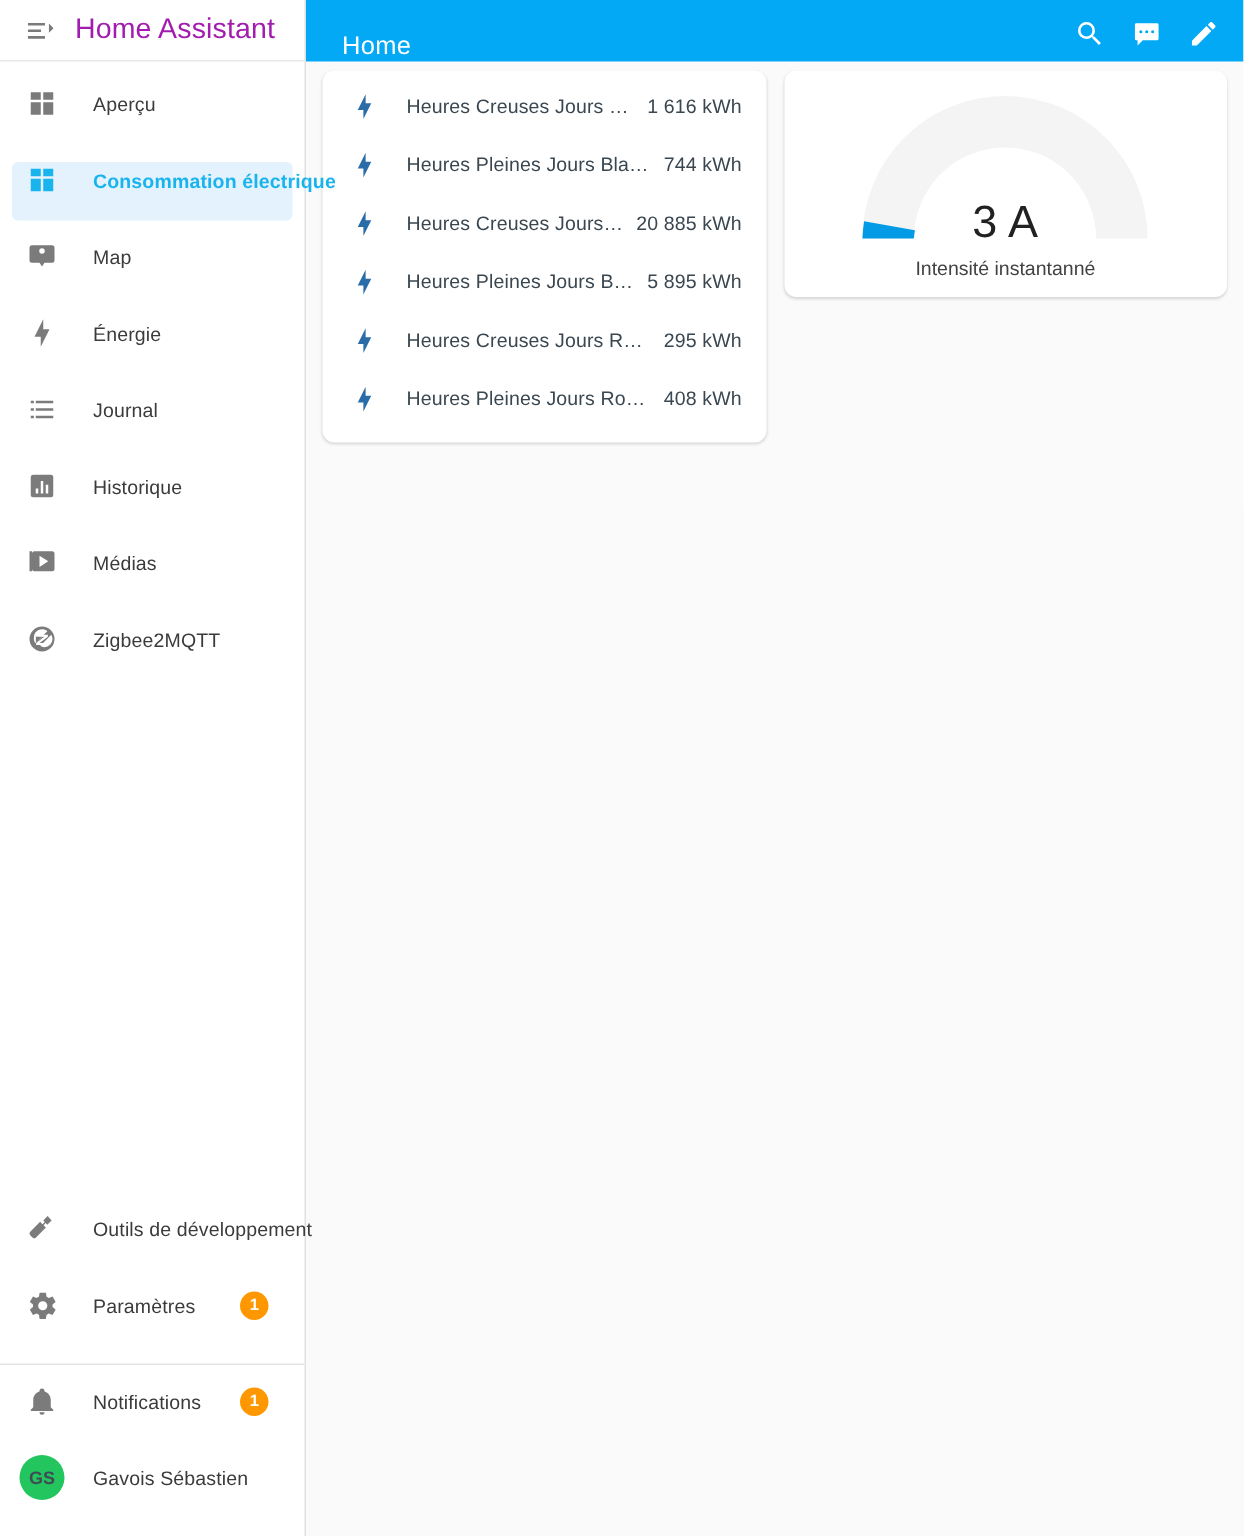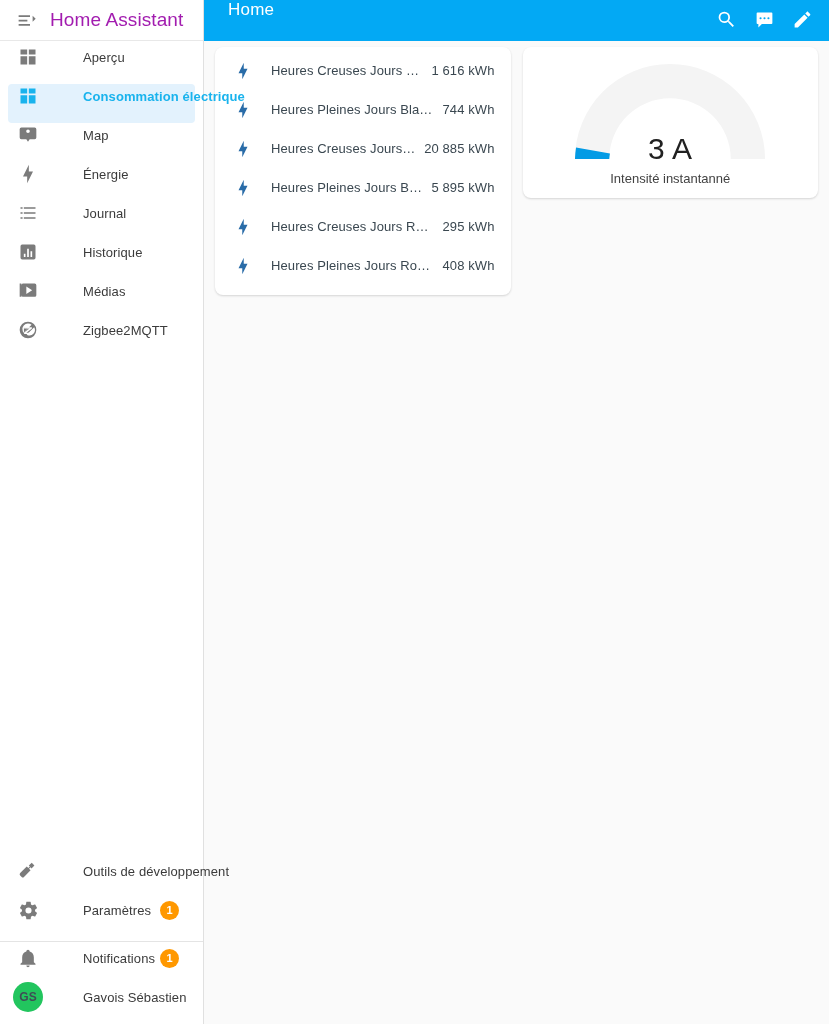--- a/index.html
+++ b/index.html
@@ -32,24 +32,23 @@
     cursor: pointer; border-radius: 50%;
   }
   .sb-title {
     font-size: 19px; color: #a21caf; font-weight: 400;
     margin-left: 6px; white-space: nowrap;
     letter-spacing: .1px;
   }
   .sb-list { padding-top: 4px; flex: 0 0 auto; }
   .sb-item {
     height: 39px; display: flex; align-items: center;
-    margin: 0 8px; padding: 0 0 15px 8px;
+    margin: 12px 8px; padding: 0 0 15px 8px;
     border-radius: 4px; cursor: pointer;
     position: relative;
-    gap: 21px;
   }
   .sb-item .ico {
     width: 24px; height: 24px; flex: 0 0 24px;
     display: flex; align-items: center; justify-content: center;
     color: #7b7b7b;
   }
   .sb-item .lbl {
     font-size: 13px; color: #3b3b3b; font-weight: 500;
     margin-left: 22px; white-space: nowrap;
     letter-spacing: .1px;
@@ -76,21 +75,21 @@
     font-size: 12px; font-weight: 600;
     display: flex; align-items: center; justify-content: center;
     margin-left: -3px;
   }
   .sb-item.user .lbl { margin-left: 19px; }
 
   
   #main { flex: 1 1 auto; display: flex; flex-direction: column; background: #fafafa; }
   #topbar {
     height: 41px; min-height: 41px; background: #03a9f4;
-    display: flex; align-items: flex-start; padding: 0 8px 0 24px;
+    display: flex; align-items: flex-end; padding: 0 8px 0 24px;
   }
   #topbar .ttl {
     color: #fff; font-size: 17px; font-weight: 400; letter-spacing: .2px;
   }
   #topbar .grow { flex: 1 1 auto; }
   .tb-btn {
     width: 38px; height: 38px; border-radius: 50%;
     display: flex; align-items: center; justify-content: center;
     color: #fff; cursor: pointer;
   }

